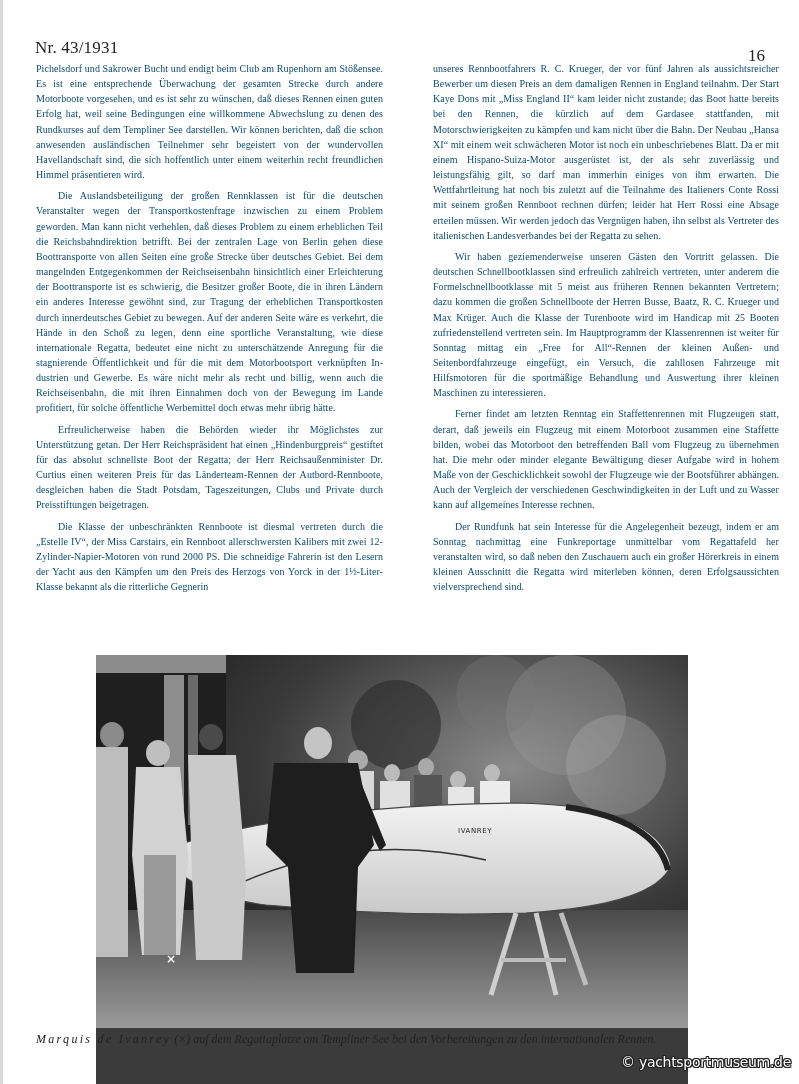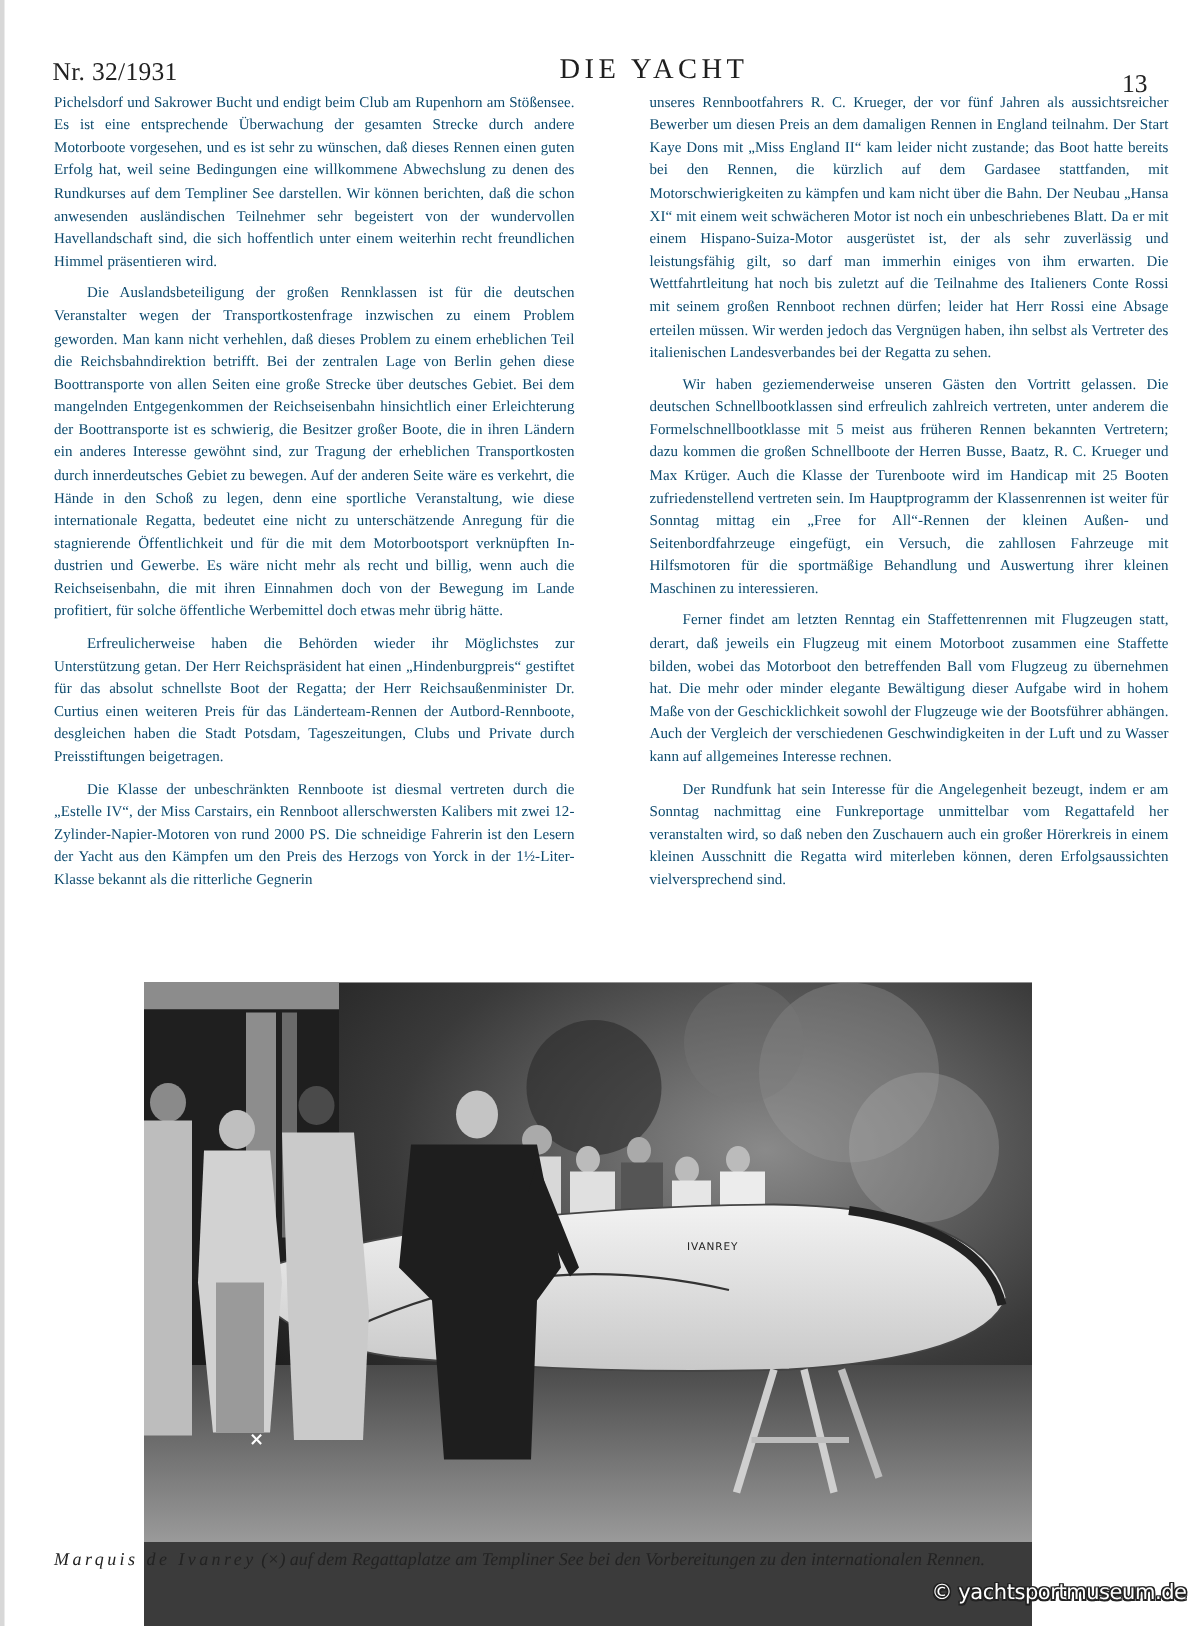--- a/index.html
+++ b/index.html
@@ -29,23 +29,22 @@
   .watermark { position: absolute; right: 8px; top: 1054px; font-family: "DejaVu Sans", sans-serif;
                font-size: 14px; font-weight: normal; color: #ffffff; letter-spacing: -0.3px;
                text-shadow: -1px -1px 0 #222, 1px -1px 0 #222, -1px 1px 0 #222, 1px 1px 0 #222, 0 1px 0 #222, 1px 0 0 #222, 0 -1px 0 #222, -1px 0 0 #222; }
 </style>
 </head>
 <body>
 
 <div class="page-edge"></div>
 
 <div class="header">
-  <span class="issue">Nr. 32/1931</span>
-  <span class="mag-title">DIE YACHT</span>
-  <span class="page-num">13</span>
+  <span class="issue">Nr. 43/1931</span>
+  <span class="page-num">16</span>
 </div>
 
 <div class="col col-left">
   <p class="para">Pichelsdorf und Sakrower Bucht und endigt beim Club am Ru­penhorn am Stößensee. Es ist eine entsprechende Über­wachung der gesamten Strecke durch andere Motorboote vor­gesehen, und es ist sehr zu wünschen, daß dieses Rennen einen guten Erfolg hat, weil seine Bedingungen eine willkom­mene Abwechslung zu denen des Rundkurses auf dem Temp­liner See darstellen. Wir können berichten, daß die schon an­wesenden ausländischen Teilnehmer sehr begeistert von der wundervollen Havellandschaft sind, die sich hoffentlich unter einem weiterhin recht freundlichen Himmel präsentieren wird.</p>
   <p class="para ind">Die Auslandsbeteiligung der großen Rennklassen ist für die deutschen Veranstalter wegen der Transportkostenfrage inzwischen zu einem Problem geworden. Man kann nicht ver­hehlen, daß dieses Problem zu einem erheblichen Teil die Reichsbahndirektion betrifft. Bei der zentralen Lage von Ber­lin gehen diese Boottransporte von allen Seiten eine große Strecke über deutsches Gebiet. Bei dem mangelnden Entgegen­kommen der Reichseisenbahn hinsichtlich einer Erleichterung der Boottransporte ist es schwierig, die Besitzer großer Boote, die in ihren Ländern ein anderes Interesse gewöhnt sind, zur Tragung der erheblichen Transportkosten durch innerdeutsches Gebiet zu bewegen. Auf der anderen Seite wäre es verkehrt, die Hände in den Schoß zu legen, denn eine sportliche Ver­anstaltung, wie diese internationale Regatta, bedeutet eine nicht zu unterschätzende Anregung für die stagnierende Öffent­lichkeit und für die mit dem Motorbootsport verknüpften In­dustrien und Gewerbe. Es wäre nicht mehr als recht und billig, wenn auch die Reichseisenbahn, die mit ihren Einnahmen doch von der Bewegung im Lande profitiert, für solche öffentliche Werbemittel doch etwas mehr übrig hätte.</p>
   <p class="para ind">Erfreulicherweise haben die Behörden wieder ihr Möglich­stes zur Unterstützung getan. Der Herr Reichspräsident hat einen „Hindenburgpreis“ gestiftet für das absolut schnellste Boot der Regatta; der Herr Reichsaußenminister Dr. Curtius einen weiteren Preis für das Länderteam-Rennen der Autbord-Rennboote, desgleichen haben die Stadt Potsdam, Tageszeitun­gen, Clubs und Private durch Preisstiftungen beigetragen.</p>
   <p class="para ind">Die Klasse der unbeschränkten Rennboote ist diesmal ver­treten durch die „Estelle IV“, der Miss Carstairs, ein Rennboot allerschwersten Kalibers mit zwei 12-Zylinder-Napier-Motoren von rund 2000 PS. Die schneidige Fahrerin ist den Lesern der Yacht aus den Kämpfen um den Preis des Herzogs von Yorck in der 1½-Liter-Klasse bekannt als die ritterliche Gegnerin</p>
 </div>
 
 <div class="col col-right">

